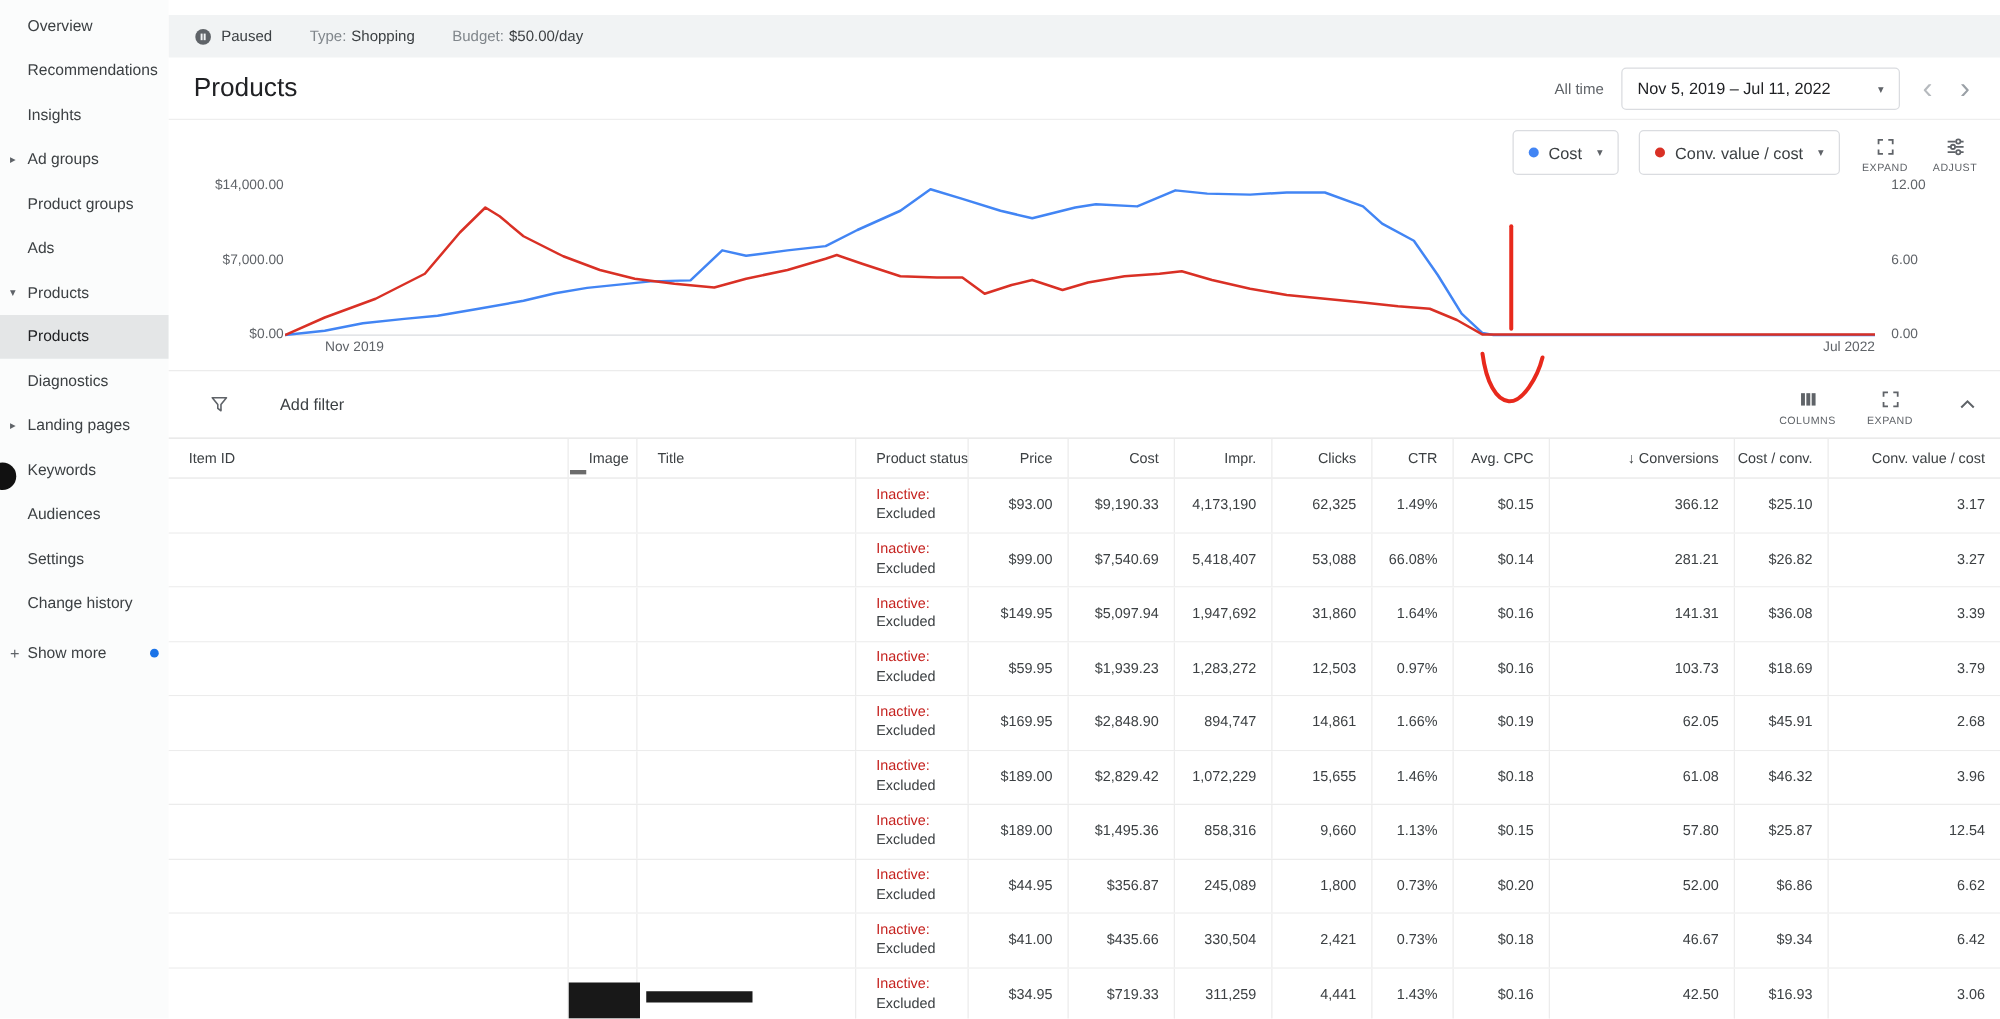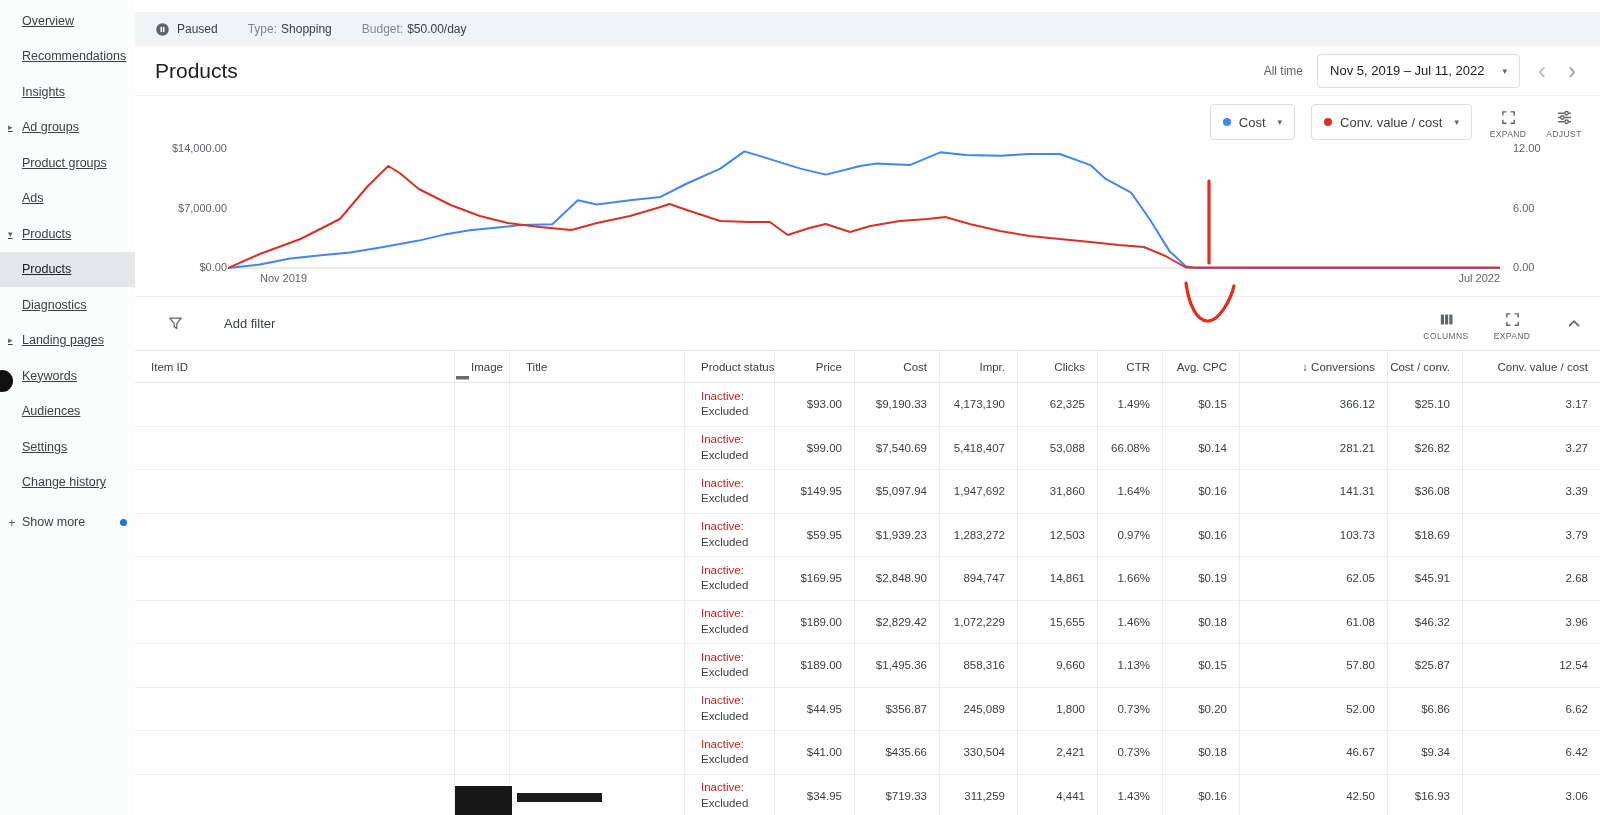--- a/index.html
+++ b/index.html
@@ -2,41 +2,41 @@
 <html><head>
 <meta charset="utf-8">
 <style>
   * { margin:0; padding:0; box-sizing:border-box; }
   html,body { width:1600px; height:815px; overflow:hidden; }
   body { font-family:"Liberation Sans", sans-serif; background:#fff; }
   .page { position:relative; width:1600px; height:815px; overflow:hidden; background:#fff; display:flex; }
 
   
   .sidebar { width:135px; height:100%; background:#fbfcfc; flex:0 0 135px; padding-top:3px; position:relative; }
-  .nav-item { display:flex; align-items:center; height:35.5px; padding-left:8px; font-size:12.5px; color:#3c4043; cursor:pointer;text-decoration:underline; }
+  .nav-item { display:flex; align-items:center; height:35.5px; padding-left:8px; font-size:12.5px; color:#3c4043; cursor:pointer; }
   .nav-item.selected { background:#e4e6e7; color:#202124; }
   .nav-arrow { width:14px; font-size:9px; color:#5f6368; flex:0 0 14px; }
   .nav-label { white-space:nowrap; }
   .show-more { display:flex; align-items:center; height:36px; margin-top:4px; padding-left:8px; font-size:12.5px; color:#3c4043; cursor:pointer; }
   .plus-ic { width:14px; flex:0 0 14px; font-size:13px; color:#5f6368; }
   .blue-dot { width:7px; height:7px; border-radius:50%; background:#1a73e8; margin-left:auto; margin-right:8px; }
 
   
   .main { width:1465px; flex:0 0 1465px; position:relative; background:#fff; }
 
   .campaign-bar { height:34px; background:#f1f3f4; display:flex; align-items:center; gap:30px; padding-left:20px; font-size:12px;margin-top:12px; }
   .cb-status { display:flex; align-items:center; gap:7px; color:#3c4043; }
   .cb-meta .k { color:#80868b; }
   .cb-meta .v { color:#3c4043; margin-left:4px; }
 
   .page-header { height:50px; display:flex; align-items:center; padding:0 20px; border-bottom:1px solid #eeeeee; }
   .page-title { font-size:21px; font-weight:400; color:#202124; }
   .header-right { margin-left:auto; display:flex; align-items:center; gap:14px; }
   .preset { font-size:12px; color:#5f6368; }
-  .date-btn { display:flex; align-items:center; gap:18px; height:34px; padding:0 12px; border:1px solid #dadce0; border-radius:4px; background:#fff; font-size:13px; color:#202124; cursor:pointer; font-family:inherit; }
+  .date-btn { display:flex; align-items:center; gap:38px; height:34px; padding:0 12px; border:1px solid #dadce0; border-radius:4px; background:#fff; font-size:13px; color:#202124; cursor:pointer; font-family:inherit; }
   .caret { font-size:9px; color:#5f6368; }
   .chev { background:none; border:none; font-size:24px; line-height:1; color:#b6babe; cursor:pointer; padding:0 4px; font-family:inherit; }
   .chev.next { color:#9aa0a6; }
 
   
   .chart-section { position:relative; height:200px; }
   .chart-controls { position:absolute; top:8px; right:16px; display:flex; align-items:flex-start; gap:16px; z-index:5; }
   .series-btn { display:flex; align-items:center; gap:8px; height:36px; padding:0 12px; border:1px solid #dadce0; border-radius:4px; background:#fff; font-size:13px; color:#3c4043; cursor:pointer; font-family:inherit; }
   .series-dot { width:8px; height:8px; border-radius:50%; background:#999; }
   .series-btn .caret { margin-left:4px; }

